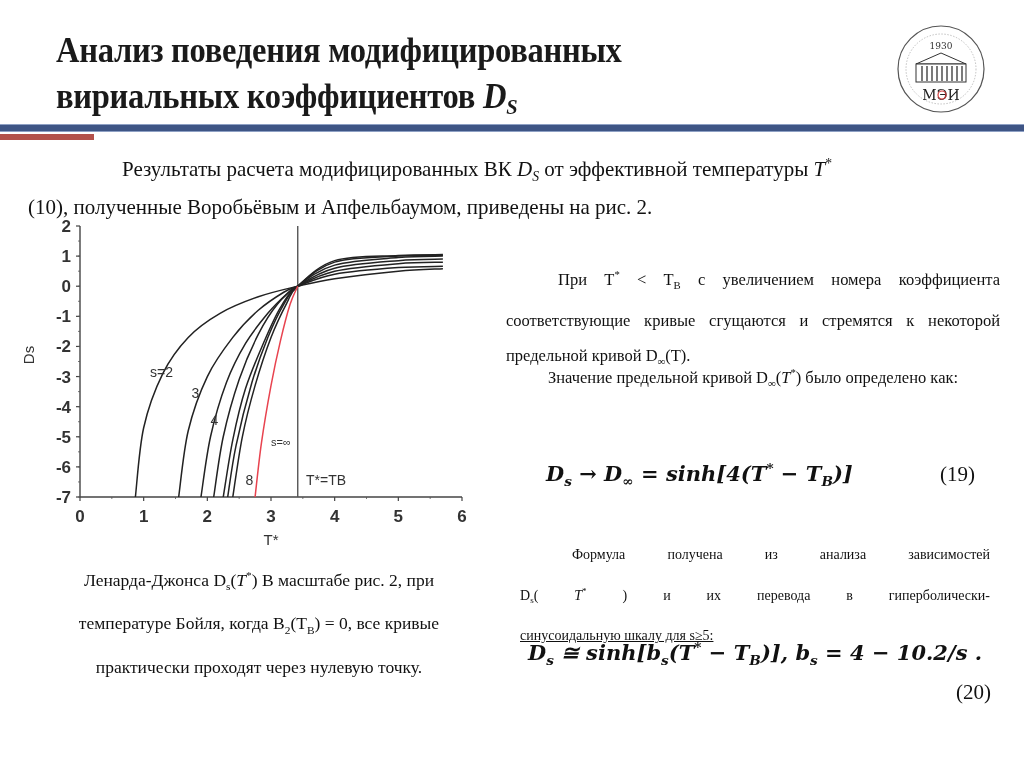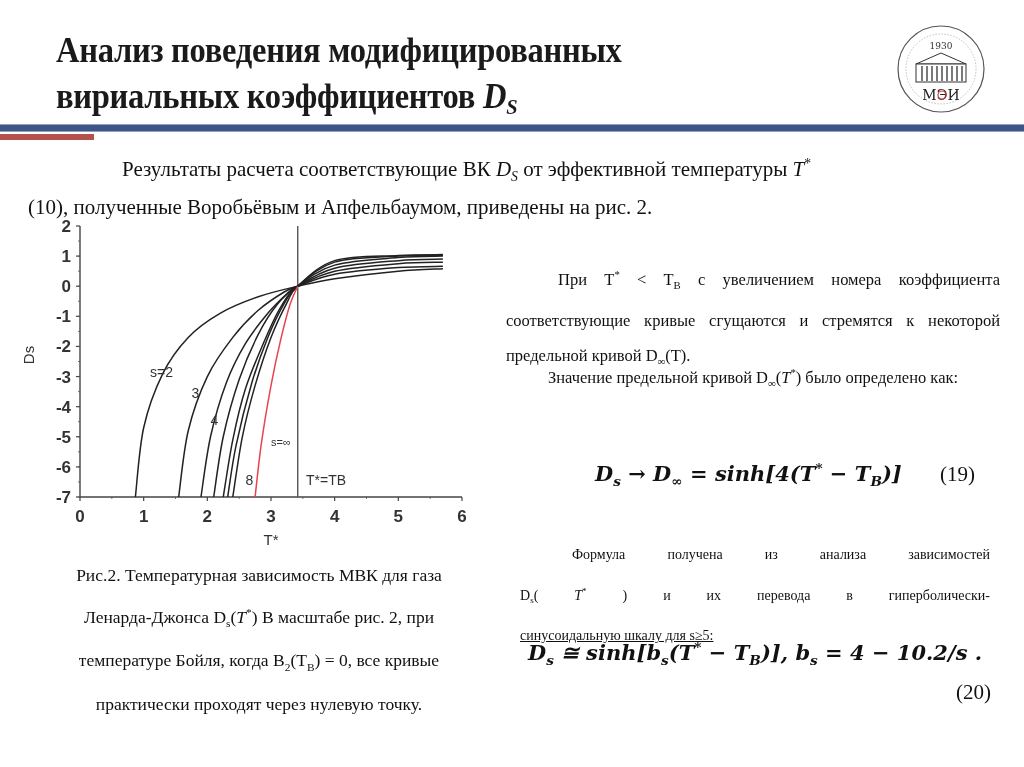--- a/index.html
+++ b/index.html
@@ -10,21 +10,21 @@
   .logo { position: absolute; left: 896px; top: 24px; width: 90px; height: 90px; }
   .rule-blue { position: absolute; left: 0; top: 124px; width: 1024px; height: 6px; background: #3e5585; border-top: 1px solid #8ea0c4; border-bottom: 1px solid #8ea0c4; }
   .rule-red { position: absolute; left: 0; top: 134px; width: 94px; height: 6px; background: #b3514a; }
   .intro { position: absolute; left: 28px; top: 148px; width: 990px; font-size: 21px; line-height: 31px; }
   .intro .l1 { padding-left: 94px; }
   .chart { position: absolute; left: 20px; top: 215px; width: 460px; height: 330px; }
   .caption { position: absolute; left: 24px; top: 557px; width: 470px; font-size: 17.5px; line-height: 37px; text-align: center; }
   .para1 { position: absolute; left: 506px; top: 257px; width: 494px; font-size: 16.5px; line-height: 35px; text-align: justify; }
   .para1 .indent { padding-left: 52px; }
   .para2 { position: absolute; left: 506px; top: 358px; width: 494px; font-size: 16.5px; line-height: 28px; text-align: center; }
-  .eq19 { position: absolute; left: 595px; top: 460px; font-size: 21px; font-weight: bold; font-style: italic; font-family: "DejaVu Serif", serif; }
+  .eq19 { position: absolute; left: 546px; top: 460px; font-size: 21px; font-weight: bold; font-style: italic; font-family: "DejaVu Serif", serif; }
   .eq19num { position: absolute; left: 940px; top: 462px; font-size: 21px; }
   .para3 { position: absolute; left: 520px; top: 505px; width: 470px; font-size: 14px; line-height: 36px; text-align: justify; text-align-last: justify; margin-top: 32px; }
   .para3 .indent { padding-left: 52px; }
   .para3 .last { text-align-last: left; text-decoration: underline; }
   .eq20 { position: absolute; left: 528px; top: 623px; font-size: 21px; font-weight: bold; font-style: italic; font-family: "DejaVu Serif", serif; margin-top: 16px; }
   .eq20num { position: absolute; left: 956px; top: 670px; font-size: 21px; margin-top: 10px; }
   sub.s { font-size: 0.65em; }
   sup.s { font-size: 0.65em; }
 </style>
 </head>
@@ -53,21 +53,21 @@
     <line x1="66" y1="42" x2="66" y2="57"></line>
   </g>
   <text x="45" y="76" text-anchor="middle" font-size="14" fill="#222" font-family="DejaVu Serif, serif">МЭИ</text>
   <circle cx="46" cy="71" r="4" fill="none" stroke="#d03a3a" stroke-width="1.2"></circle>
 </svg>
 
 <div class="rule-blue"></div>
 <div class="rule-red"></div>
 
 <div class="intro">
-  <div class="l1"><span>Результаты расчета соответствующие ВК </span><i>D</i><sub class="s"><i>S</i></sub><span> от эффективной температуры </span><i>T</i><sup class="s">*</sup></div>
+  <div class="l1"><span>Результаты расчета модифицированных ВК </span><i>D</i><sub class="s"><i>S</i></sub><span> от эффективной температуры </span><i>T</i><sup class="s">*</sup></div>
   <div>(10), полученные Воробьёвым и Апфельбаумом, приведены на рис. 2.</div>
 </div>
 
 <svg class="chart" viewBox="0 0 460 330" font-family="Liberation Sans, sans-serif">
   <g id="axes">
       <line x1="60" y1="11" x2="60" y2="282" stroke="#444" stroke-width="1.4"></line>
       <line x1="60" y1="282" x2="442" y2="282" stroke="#444" stroke-width="1.4"></line>
       <line x1="56" y1="11" x2="60" y2="11" stroke="#444" stroke-width="1.2"></line>
       <text x="51" y="17" text-anchor="end" font-size="17" font-weight="bold" fill="#333">2</text>
       <line x1="56" y1="41.111111111111114" x2="60" y2="41.111111111111114" stroke="#444" stroke-width="1.2"></line>
@@ -144,21 +144,20 @@
       <text x="130.03333333333336" y="161.55555555555554" font-size="14" fill="#333">s=2</text>
       <text x="171.41666666666669" y="182.63333333333333" font-size="14" fill="#333">3</text>
       <text x="190.51666666666665" y="209.73333333333332" font-size="14" fill="#333">4</text>
       <text x="225.53333333333333" y="269.9555555555555" font-size="14" fill="#333">8</text>
       <text x="251" y="230.8111111111111" font-size="11" fill="#333">s=∞</text>
       <text x="286.01666666666665" y="269.9555555555555" font-size="14" fill="#333">T*=TB</text>
     </g>
 </svg>
 
 <div class="caption">
-  <div>Рис.2. Температурная зависимость МВК для газа</div>
   <div><span>Ленарда-Джонса D</span><sub class="s">s</sub><span>(</span><i>T</i><sup class="s">*</sup><span>) В масштабе рис. 2, при</span></div>
   <div><span>температуре Бойля, когда B</span><sub class="s">2</sub><span>(T</span><sub class="s">B</sub><span>) = 0, все кривые</span></div>
   <div>практически проходят через нулевую точку.</div>
 </div>
 
 <div class="para1">
   <span class="indent"></span><span>При T</span><sup class="s">*</sup><span> &lt; T</span><sub class="s">B</sub><span> с увеличением номера коэффициента соответствующие кривые сгущаются и стремятся к некоторой предельной кривой D</span><sub class="s">∞</sub><span>(T).</span>
 </div>
 
 <div class="para2">

